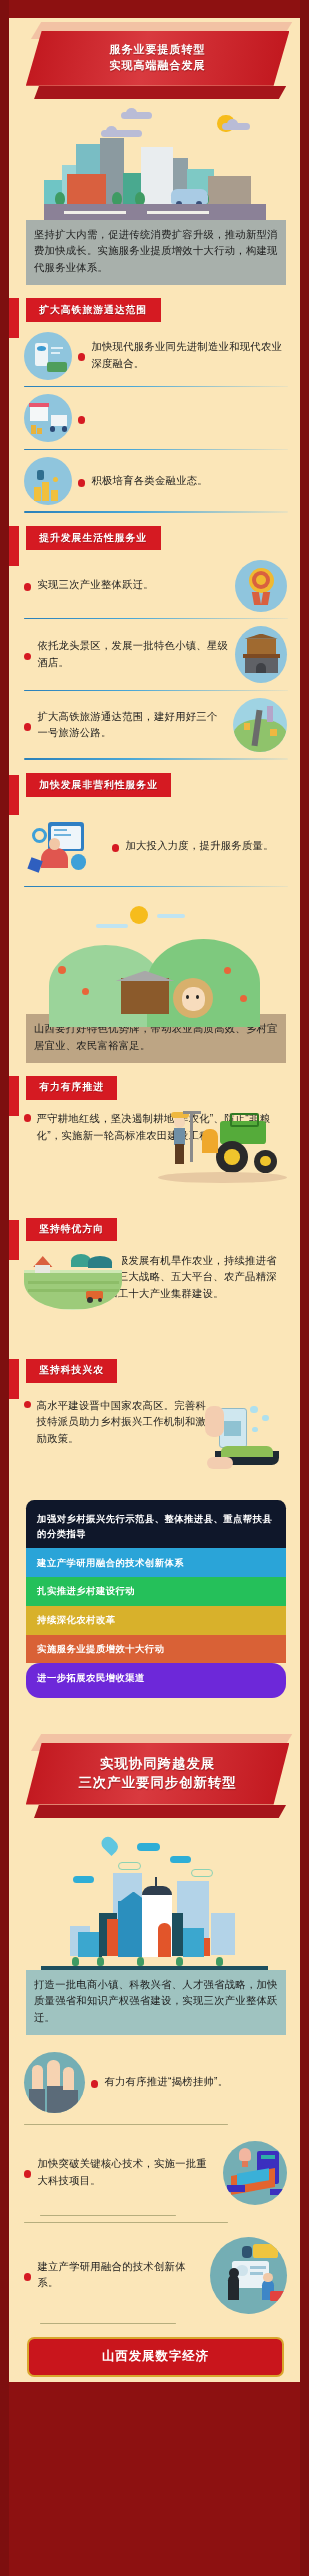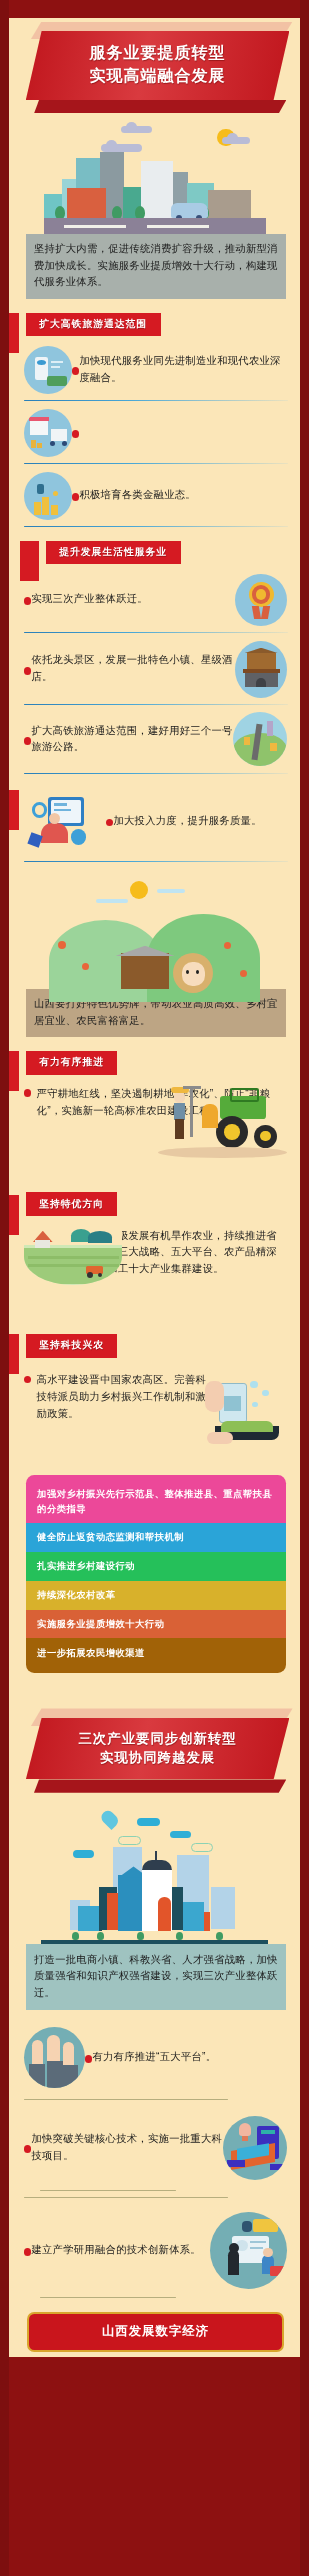--- a/index.html
+++ b/index.html
@@ -54,21 +54,21 @@
   .ribbon {
     position: relative;
     background: linear-gradient(100deg, #c0161d 0%, #d93a3f 45%, #c0161d 100%);
     clip-path: polygon(6% 0, 100% 0, 94% 100%, 0% 100%);
     padding: 11.3px 5.2px 12.4px;
     text-align: center;
     z-index: 2;
   }
   .ribbon-line {
     color: #fff;
-    font-size: 16px;
+    font-size: 11px;
     font-weight: bold;
     letter-spacing: 1px;
     line-height: 1.42;
     text-shadow: 0.5px 1px 1px rgba(90,0,0,0.45);
   }
 
   
   .city {
     position: relative; width: 222px; height: 108px; margin: 10.3px auto 0;
   }
@@ -114,21 +114,21 @@
     letter-spacing: 0.3px;
   }
   .quote.gray  { background:#a8b0ab; }
   .quote.tan   { background:#bda584; }
   .quote.sea   { background:#9fc3c0; }
 
   
   .row {
     display: flex;
     align-items: center;
-    gap: 0;
+    gap: 6px;
     margin: 7.2px 12.4px 0 14.4px;
     min-height: 47px;
   }
   .row.rev { flex-direction: row-reverse; }
   .dot {
     flex: 0 0 auto;
     width: 7.7px; height: 7.7px; border-radius: 50%;
     background: #d51a22; margin-top: 3.1px;
   }
   .txt {
@@ -262,21 +262,21 @@
         <div style="position:absolute;left:18.5px;top:25px;width:7.2px;height:18.5px;background:#f0c03c;"></div>
         <div style="position:absolute;left:27px;top:33px;width:7.2px;height:10.3px;background:#f0c03c;"></div>
         <div style="position:absolute;left:13.4px;top:12.4px;width:7.2px;height:10.3px;border-radius:2.1px;background:#2f6f8f;"></div>
         <div style="position:absolute;left:29px;top:19.6px;width:5.2px;height:5.2px;border-radius:50%;background:#f0c03c;"></div>
       </div>
       <div class="dot"></div>
       <div class="txt">积极培育各类金融业态。</div>
     </div>
     <div class="sep"></div>
 
-    <div style="position:relative;margin-left:20px;">
+    <div style="position:relative;">
       <div class="notch" style="top:13.4px;"></div>
       <div class="sec-head">提升发展生活性服务业</div>
     </div>
 
     <div class="row rev">
       <div class="bubble" style="width:52px;height:52px;">
         <div style="position:absolute;left:13.4px;top:8.2px;width:25px;height:25px;border-radius:50%;background:#f0b930;"></div>
         <div style="position:absolute;left:16.5px;top:11.3px;width:18.5px;height:18.5px;border-radius:50%;background:#d9603f;"></div>
         <div style="position:absolute;left:20.6px;top:15.5px;width:10.3px;height:10.3px;border-radius:50%;background:#f0b930;"></div>
         <div style="position:absolute;left:17.5px;top:32px;width:7.2px;height:13.4px;background:#d9603f;transform:skewX(10deg);"></div>
@@ -308,20 +308,21 @@
         <div style="position:absolute;left:37px;top:31px;width:6.2px;height:7.2px;background:#efb840;"></div>
         <div style="position:absolute;left:34px;top:8.2px;width:5.2px;height:15.5px;background:#b4a5c9;"></div>
       </div>
       <div class="txt">扩大高铁旅游通达范围，建好用好三个一号旅游公路。</div>
       <div class="dot"></div>
     </div>
     <div class="sep"></div>
 
     <div style="position:relative;">
       <div class="notch" style="top:15.5px;"></div>
+      <div class="sec-head">加快发展非营利性服务业</div>
     </div>
 
     <div class="row" style="min-height:67px;margin-top:13.4px;">
       <div style="position:relative;width:82px;height:62px;flex:0 0 auto;">
         <div style="position:absolute;left:24px;top:7.2px;width:36px;height:29px;border-radius:3.1px;background:#2f7fc4;"></div>
         <div style="position:absolute;left:27px;top:10.3px;width:30px;height:23px;border-radius:1.5px;background:#eef5fa;"></div>
         <div style="position:absolute;left:30px;top:13.4px;width:13.4px;height:2.6px;background:#6fb3dd;"></div>
         <div style="position:absolute;left:30px;top:18.5px;width:17.5px;height:2.6px;background:#6fb3dd;"></div>
         <div style="position:absolute;left:8.2px;top:12.4px;width:15.5px;height:15.5px;border-radius:50%;border:3.6px solid #3ea0d8;"></div>
         <div style="position:absolute;left:17.5px;top:33px;width:27px;height:19.6px;border-radius:11.3px 11.3px 0 0;background:#e0564f;"></div>
@@ -425,34 +426,34 @@
         <div style="position:absolute;left:15.5px;top:43px;width:52px;height:11.3px;border-radius:6.2px 6.2px 0 0;background:#8dbf56;"></div>
         <div style="position:absolute;left:2.1px;top:54px;width:26px;height:12.4px;border-radius:6.2px;background:#f3cdb0;"></div>
       </div>
       <div style="display:flex;gap:5.2px;">
         <div class="dot"></div>
         <div class="txt" style="max-width:170px;">高水平建设晋中国家农高区。完善科技特派员助力乡村振兴工作机制和激励政策。</div>
       </div>
     </div>
 
     <div class="stack">
-      <div class="stack-item" style="background: #ec4899;">加强对乡村振兴先行示范县、整体推进县、重点帮扶县的分类指导</div>
-      <div class="stack-item" style="background: rgb(42, 164, 216);">健全防止返贫动态监测和帮扶机制</div>
+      <div class="stack-item" style="background: #0f172a;">加强对乡村振兴先行示范县、整体推进县、重点帮扶县的分类指导</div>
+      <div class="stack-item" style="background: rgb(42, 164, 216);">建立产学研用融合的技术创新体系</div>
       <div class="stack-item" style="background: rgb(37, 192, 90);">扎实推进乡村建设行动</div>
       <div class="stack-item" style="background: rgb(216, 177, 43);">持续深化农村改革</div>
       <div class="stack-item" style="background: rgb(217, 97, 54);">实施服务业提质增效十大行动</div>
-      <div class="stack-item" style="background: #a16207;">进一步拓展农民增收渠道</div>
+      <div class="stack-item" style="background: #6d28d9; border-radius: 14px;">进一步拓展农民增收渠道</div>
     </div>
 
     <div class="ribbon-wrap" style="margin-top:31px;">
       <div class="ribbon-ghost"></div>
       <div class="ribbon-shadow"></div>
       <div class="ribbon">
+        <div class="ribbon-line" style="font-size:13.4px;">实现协同跨越发展</div>
         <div class="ribbon-line" style="font-size:13.4px;">三次产业要同步创新转型</div>
-        <div class="ribbon-line" style="font-size:13.4px;">实现协同跨越发展</div>
       </div>
     </div>
 
     <div style="position:relative;width:227px;height:134px;margin:15.5px auto 0;">
       <div style="position:absolute;left:62px;top:0px;width:13.4px;height:17.5px;border-radius:6.7px 6.7px 6.7px 0;background:#5fc6e0;transform:rotate(-45deg);"></div>
       <div style="position:absolute;left:96px;top:7.2px;width:23px;height:8.2px;border-radius:4.6px;background:#2eaed6;"></div>
       <div style="position:absolute;left:129px;top:20.6px;width:20.6px;height:7.2px;border-radius:4.1px;background:#2eaed6;"></div>
       <div style="position:absolute;left:77px;top:26px;width:23px;height:8.2px;border-radius:4.6px;border:1px solid #8cd2b4;"></div>
       <div style="position:absolute;left:32px;top:40px;width:20.6px;height:7.2px;border-radius:4.1px;background:#2eaed6;"></div>
       <div style="position:absolute;left:150px;top:33px;width:21.6px;height:8.2px;border-radius:4.6px;border:1px solid #8cd2b4;"></div>
@@ -492,21 +493,21 @@
     <div class="row" style="min-height:72px;margin-top:11.3px;">
       <div class="bubble teal" style="width:61px;height:61px;">
         <div style="position:absolute;left:8.2px;top:13.4px;width:11.3px;height:25px;border-radius:5.2px 5.2px 0 0;background:#f6d3b2;"></div>
         <div style="position:absolute;left:23px;top:8.2px;width:13.4px;height:30px;border-radius:6.2px 6.2px 0 0;background:#f6d3b2;"></div>
         <div style="position:absolute;left:39px;top:15.5px;width:11.3px;height:23px;border-radius:5.2px 5.2px 0 0;background:#f6d3b2;"></div>
         <div style="position:absolute;left:5.2px;top:37px;width:16.5px;height:24px;background:#5b6b79;"></div>
         <div style="position:absolute;left:23px;top:34px;width:16.5px;height:27px;background:#5b6b79;"></div>
         <div style="position:absolute;left:39px;top:38px;width:15.5px;height:23px;background:#5b6b79;"></div>
       </div>
       <div class="dot"></div>
-      <div class="txt">有力有序推进“五大平台”。</div>
+      <div class="txt">有力有序推进“揭榜挂帅”。</div>
     </div>
     <div class="sep olive short"></div>
 
     <div class="row rev" style="min-height:72px;margin-top:11.3px;">
       <div class="bubble teal" style="width:64px;height:64px;">
         <div style="position:absolute;left:34px;top:10.3px;width:21.6px;height:33px;border-radius:2.1px;background:#3b2fbf;"></div>
         <div style="position:absolute;left:38px;top:14.4px;width:13.4px;height:4.1px;background:#2eb0a8;"></div>
         <div style="position:absolute;left:15.5px;top:7.2px;width:12.4px;height:13.4px;border-radius:6.2px 6.2px 3.1px 3.1px;background:#f2b6a0;"></div>
         <div style="position:absolute;left:18.5px;top:20.6px;width:6.2px;height:5.2px;background:#e07a58;"></div>
         <div style="position:absolute;left:7.2px;top:31px;width:44px;height:18.5px;background:#e2642f;transform:skewY(-10deg);"></div>

